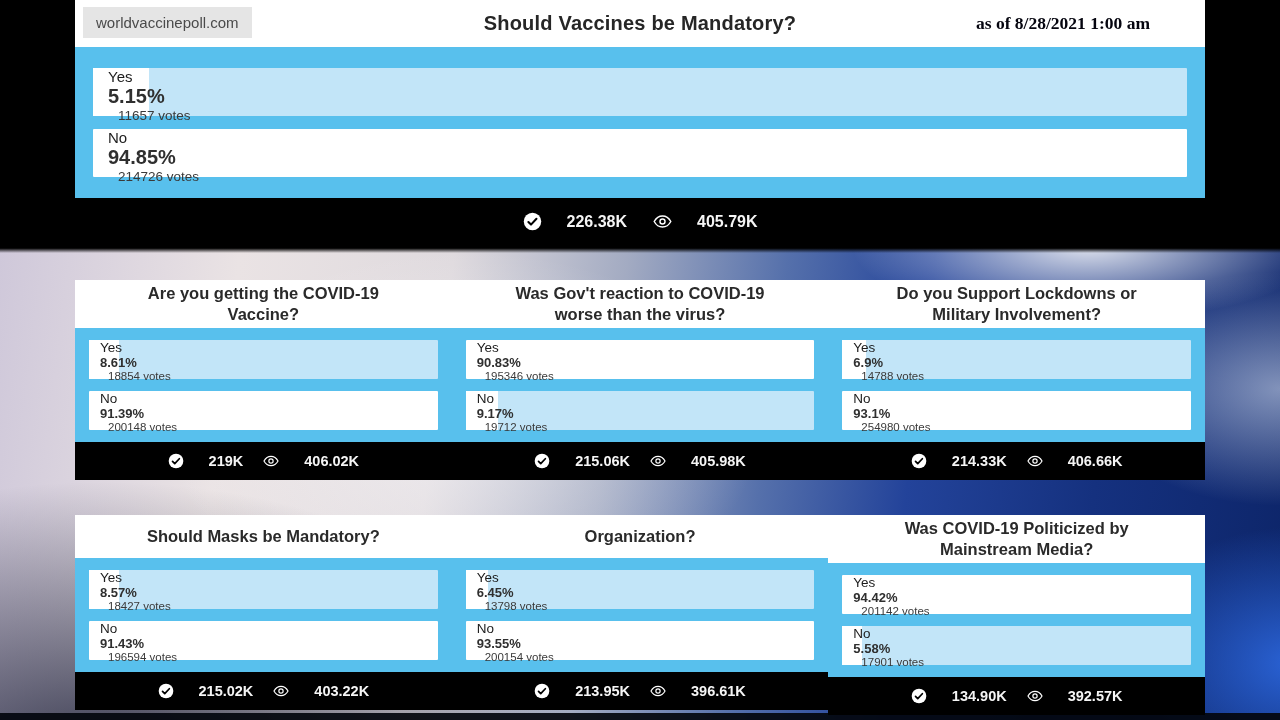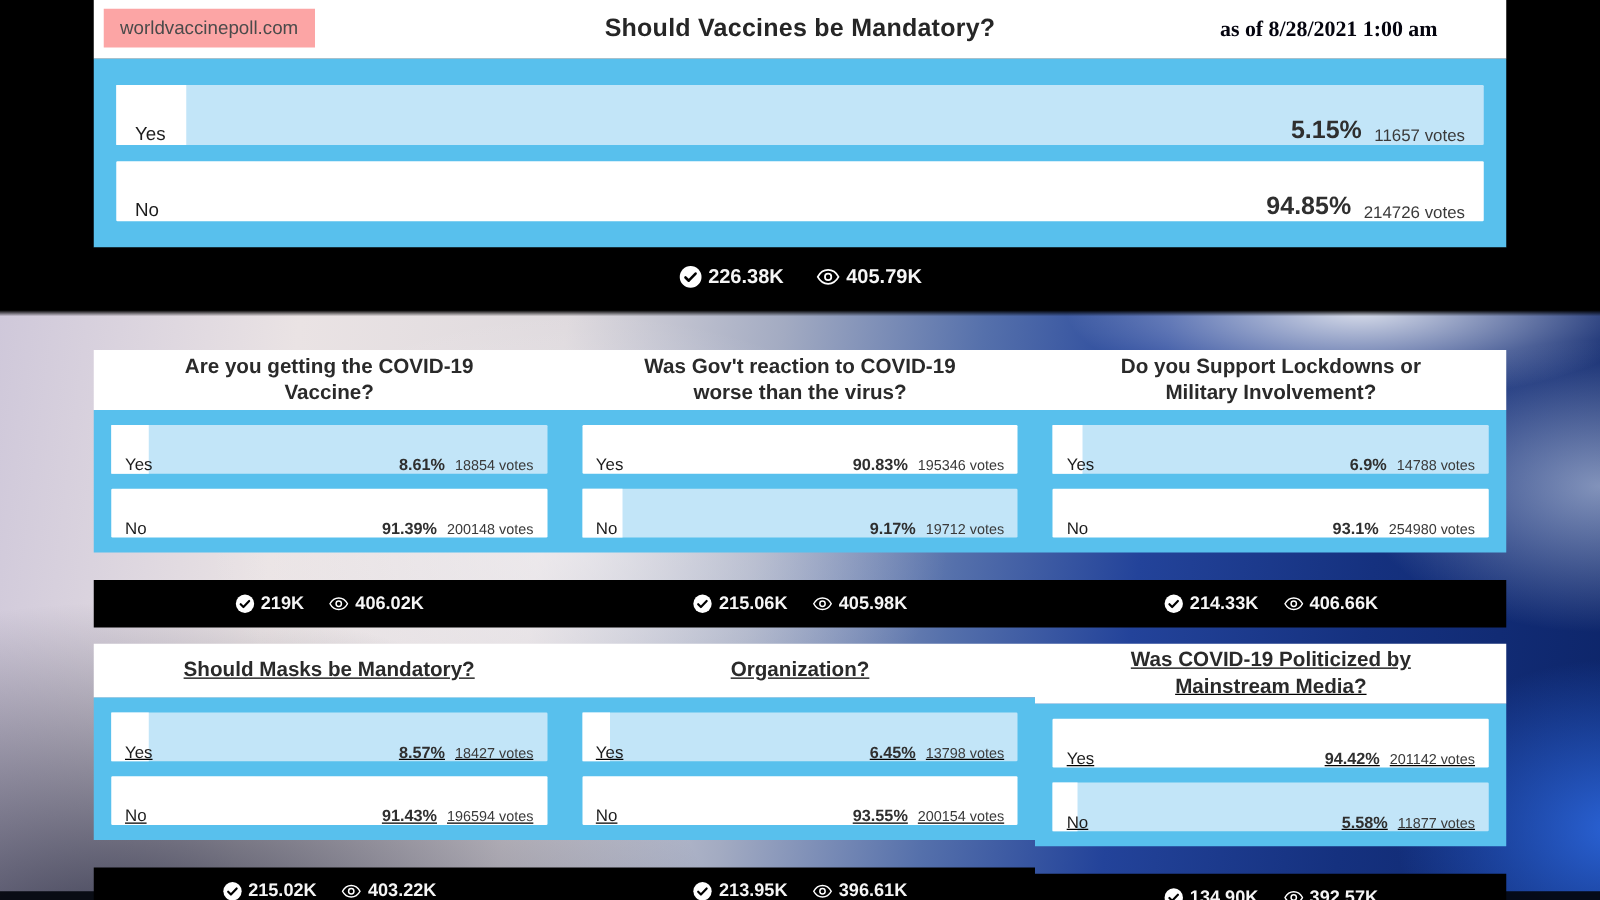--- a/index.html
+++ b/index.html
@@ -19,57 +19,57 @@
       linear-gradient(97deg, #cfc8da 0%, #eae3e4 18%, #dfdade 34%, #a3abc2 47%, #5570ab 59%, #23439a 70%, #15317f 84%, #0d2569 100%);
   }
   .photo-top { position:absolute; left:0; top:245px; width:1280px; height:8px;
     background:linear-gradient(#000 40%, rgba(5,10,25,0)); }
   .photo-bottom { position:absolute; left:0; top:713px; width:1280px; height:7px; background:rgba(3,6,14,.93); }
 
   
   .header { position:absolute; left:75px; top:0; width:1130px; height:47px; background:#fff; }
   .page-title { position:absolute; left:0; right:0; top:0; height:47px; display:flex; align-items:center; justify-content:center;
     font-size:20px; font-weight:600; color:#262626; letter-spacing:.2px; }
-  .site-chip { position:absolute; left:8px; top:7px; background:#fca5a5; color:#4a4a4a; font-size:15px; padding:7px 13px; }
+  .site-chip { position:absolute; left:8px; top:7px; background:#e5e5e5; color:#4a4a4a; font-size:15px; padding:7px 13px; }
   .as-of { position:absolute; right:55px; top:0; height:47px; display:flex; align-items:center;
     font-family:"Liberation Serif", serif; font-weight:700; font-size:17.5px; color:#05050f; }
 
   
-  .bar { position:relative; background:#fff; display:flex; align-items:flex-end; border-radius:1px; }
+  .bar { position:relative; background:#fff; display:flex; align-items:flex-start; border-radius:1px;flex-direction:column; }
   .bar.hl { background:#c2e5f8; }
   .bar .fill { position:absolute; left:0; top:0; bottom:0; width:0; background:#fff; }
   .bar > span { position:relative; white-space:nowrap; }
   .lbl { margin-right:auto; color:#1c1c1c; }
   .pct { font-weight:600; color:#2f2f2f; }
   .vts { margin-left:10px; color:#3a3a3a; }
 
   
   .main-blue { position:absolute; left:75px; top:47px; width:1130px; height:151px; background:#58c0ed;
     padding:21px 18px; display:flex; flex-direction:column; gap:13px; }
   .bar.main { height:48px; padding:0 15px; font-size:15px; }
   .bar.main .pct { font-size:20px; }
   .bar.main .vts { font-size:13.5px; }
   .main-stats { position:absolute; left:75px; top:198px; width:1130px; height:47px; background:#000;
     display:flex; align-items:center; justify-content:center; gap:26px; }
-  .stat { display:flex; align-items:center; gap:5px; color:#f5f5f5; font-weight:600; }
+  .stat { display:flex; align-items:center; gap:25px; color:#f5f5f5; font-weight:600; }
   .main-stats .stat { font-size:16px; }
   .main-stats .ic { width:19px; height:19px; }
 
   
   .row { position:absolute; left:75px; width:1130px; display:flex; justify-content:space-between; }
   .row1 { top:280px; }
-  .row2 { top:515px;text-decoration:underline; }
+  .row2 { top:515px; }
   .card { width:382px;border-radius:11px; }
   .mini-title { background:#fff; min-height:43px; display:flex; flex-direction:column; align-items:center; justify-content:center;
     text-align:center; font-size:16.5px; font-weight:600; color:#2a2a2a; line-height:1.28; padding:3px 6px; }
   .mini-body { background:#58c0ed; height:114px; padding:12px 14px; display:flex; flex-direction:column; gap:12px; }
   .bar.mini { height:39px; padding:0 11px; font-size:13.5px; }
   .bar.mini .pct { font-size:13px; }
   .bar.mini .vts { font-size:11.5px; margin-left:8px; }
-  .mini-stats { margin-top:22px; height:38px; background:#000; display:flex; align-items:center; justify-content:center; gap:20px; }
+  .mini-stats { margin-top:0; height:38px; background:#000; display:flex; align-items:center; justify-content:center; gap:20px; }
   .mini-stats .stat { font-size:14.5px; }
   .mini-stats .ic { width:16px; height:16px; }
 </style>
 </head>
 <body>
 
 <div id="stage">
   <div class="photo"></div>
   <div class="photo-top"></div>
   <div class="photo-bottom"></div>
@@ -310,21 +310,21 @@
         <div class="bar mini">
           <div class="fill"></div>
           <span class="lbl">Yes</span>
           <span class="pct">94.42%</span>
           <span class="vts">201142 votes</span>
         </div>
         <div class="bar mini hl">
           <div class="fill" style="width: 5.58%;"></div>
           <span class="lbl">No</span>
           <span class="pct">5.58%</span>
-          <span class="vts">11877 votes</span>
+          <span class="vts">17901 votes</span>
         </div>
       </div>
       <div class="mini-stats">
         <span class="stat">
           <svg class="ic" viewBox="0 0 24 24">
               <circle cx="12" cy="12" r="11" fill="#fff"></circle>
               <path d="M6.8 12.6l3.3 3.3 6.9-7.3" stroke="#000" stroke-width="2.6" fill="none" stroke-linecap="round" stroke-linejoin="round"></path>
             </svg>
           <span>134.90K</span>
         </span>

